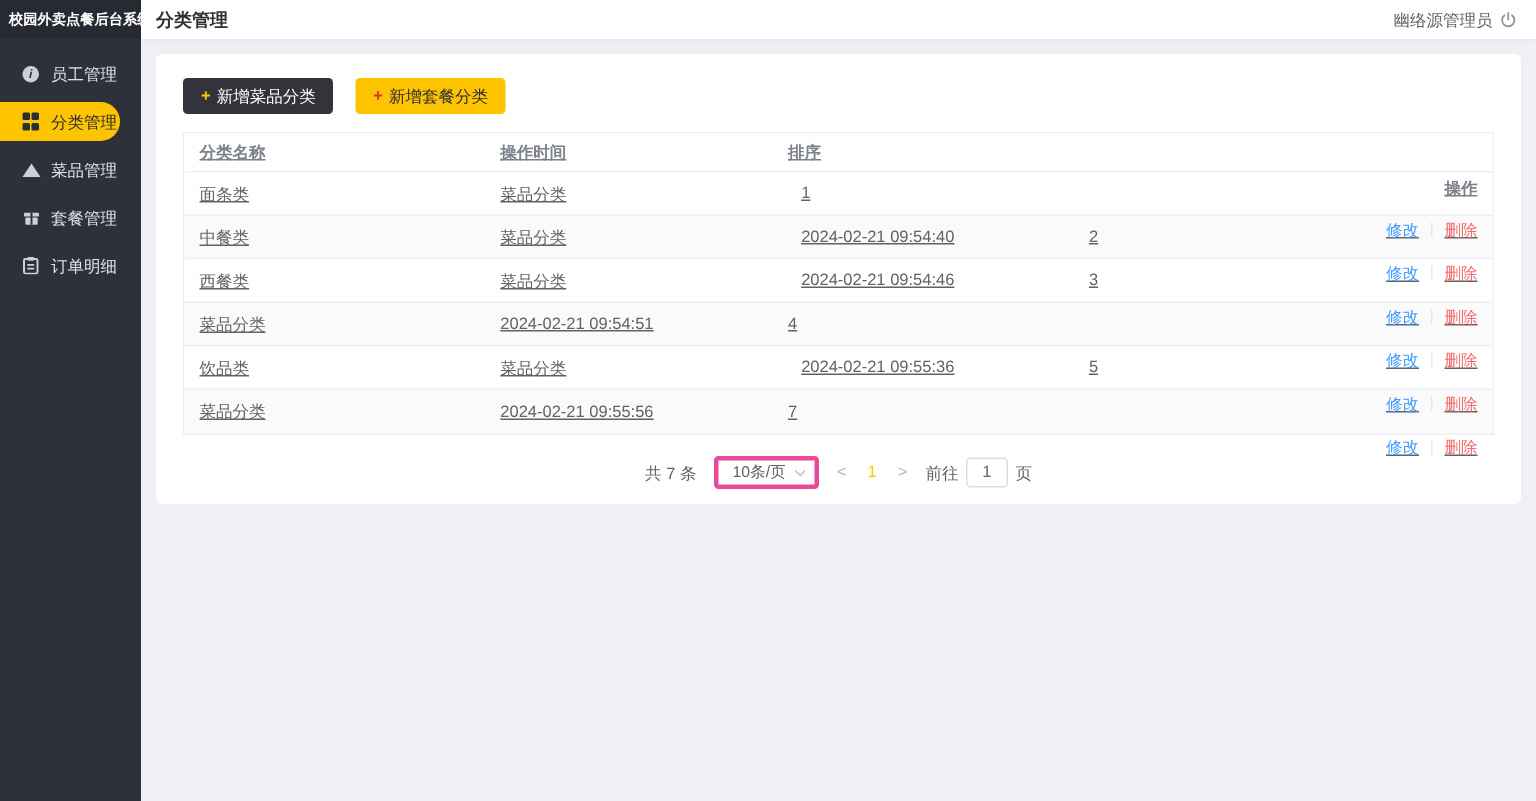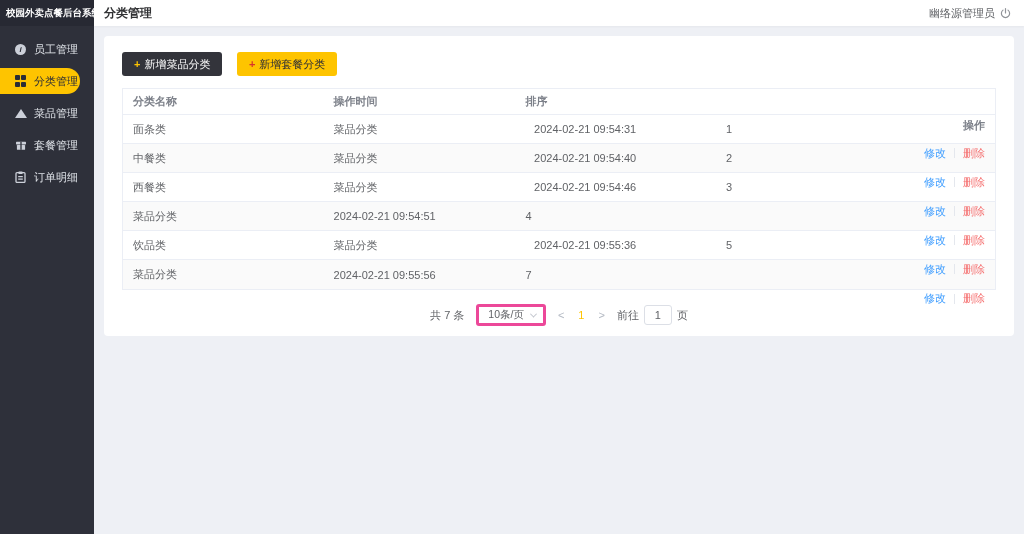--- a/index.html
+++ b/index.html
@@ -71,21 +71,21 @@
 
   
   .table { margin-top: 12px; border: 1px solid #ebeef5; font-size: 11px; }
   .tr {
     display: flex; align-items: center; height: 29px;
     border-bottom: 1px solid #ebeef5; background: #ffffff; color: #606266;
   }
   .tr:last-child { border-bottom: none; }
   .tr.striped { background: #fafafa; }
   .tr.thead { height: 26px; font-weight: bold; color: #7d818a; background: #ffffff; }
-  .cell { padding-left: 10px; overflow: hidden; white-space: nowrap; }
+  .cell { padding-left: 10px; overflow: hidden; white-space: nowrap; text-decoration: underline; }
   .c1 { width: 23%; } .c2 { width: 23%; } .c3 { width: 22%; } .c4 { width: 17%; }
   .c5 { flex: 1; text-align: right; padding-right: 10px; display: flex; justify-content: flex-end; align-items: center; margin-top: 48px; }
   .link-edit { color: #409eff; cursor: pointer; }
   .link-del { color: #f56c6c; cursor: pointer; }
   .act-sep { width: 1px; height: 10px; background: #e4e7ed; margin: 0 8px; }
 
   
   .pagination {
     margin-top: 14px; display: flex; align-items: center; justify-content: center;
     gap: 12px; font-size: 11px; color: #606266;
@@ -199,21 +199,20 @@
         <div class="tr thead">
           <div class="cell c1">分类名称</div>
           <div class="cell c3">操作时间</div>
           <div class="cell c4">排序</div>
           <div class="cell c5">操作</div>
         </div>
 
         <div class="tr">
           <div class="cell c1">面条类</div>
           <div class="cell c2">菜品分类</div>
-          <div class="cell c3">2024-02-21 09:54:31</div>
           <div class="cell c4">1</div>
           <div class="cell c5">
             <span class="link-edit">修改</span>
             <span class="act-sep"></span>
             <span class="link-del">删除</span>
           </div>
         </div>
 
         <div class="tr striped">
           <div class="cell c1">中餐类</div>

